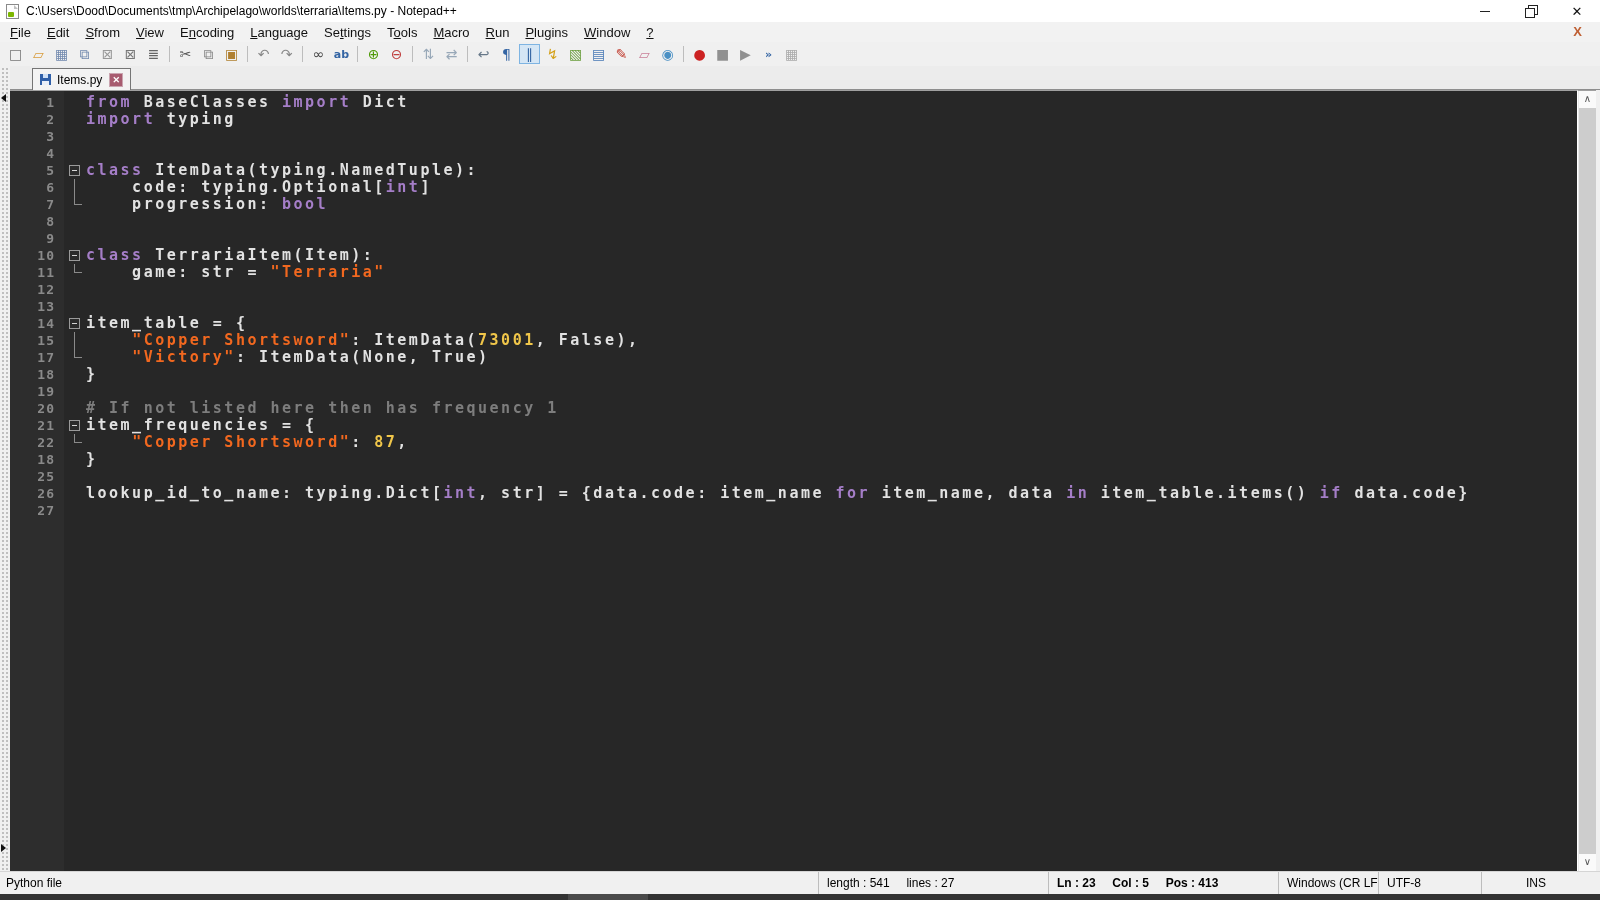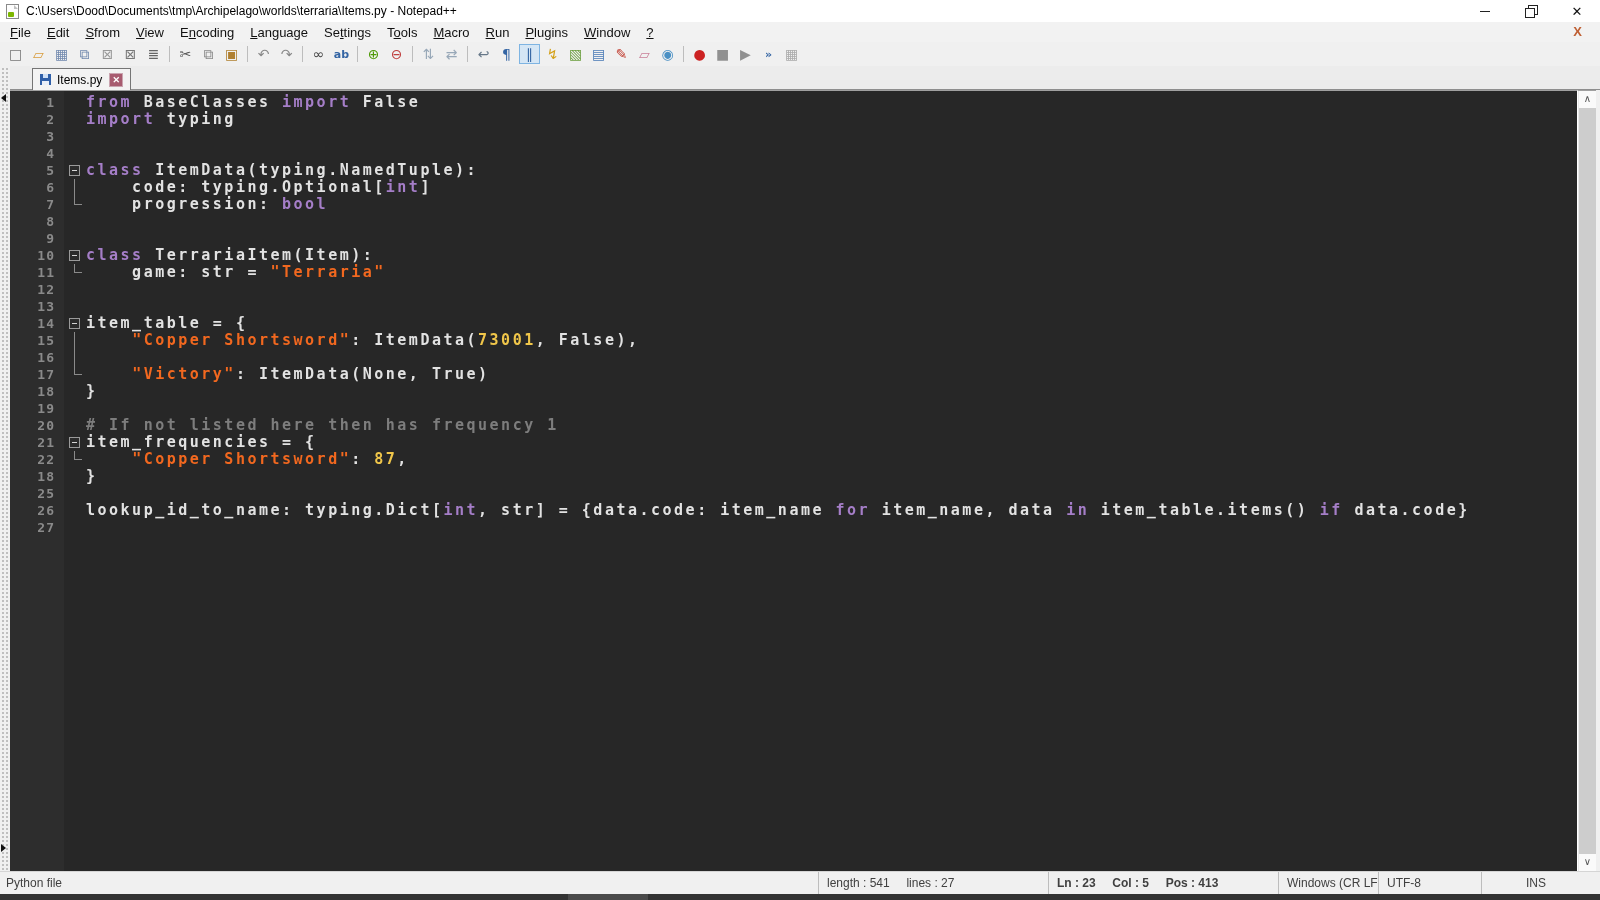--- a/index.html
+++ b/index.html
@@ -84,21 +84,21 @@
   .vscroll { position:absolute; right:4px; top:0; width:19px; height:781px; background:#e8e8e8;
              border-left:1px solid #ffffff; border-top:1px solid #a0a0a0; }
   .sb-arrow { position:absolute; left:1px; width:17px; height:17px; background:#fafafa; color:#555;
               font-size:10px; line-height:16px; text-align:center; font-family:"DejaVu Sans", sans-serif; }
   .sb-up { top:0; } .sb-down { bottom:0; }
   .sb-thumb { position:absolute; left:1px; top:17px; width:17px; height:747px; background:#cdcdcd; }
 
   
   .statusbar { position:absolute; left:0; top:871px; width:1600px; height:23px; background:#f0f0f0;
                border-top:1px solid #d5d5d5; display:flex; align-items:center; }
-  .seg { height:100%; display:flex; align-items:center; font-size:12px; color:#404040;
+  .seg { height:100%; display:flex; align-items:center; font-size:12px; color:#000000;
          white-space:pre; padding-left:8px; border-left:1px solid #bdbdbd; overflow:hidden; }
   .seg:first-child { border-left:none; padding-left:6px; }
 
   
   .bottomstrip { position:absolute; left:0; top:894px; width:1600px; height:6px; background:#333333; }
   .bottomstrip .lite { position:absolute; left:568px; top:0; width:80px; height:6px; background:#4a4a4a; }
 </style>
 </head>
 <body>
 
@@ -191,21 +191,21 @@
     <div class="gripper">
       <div class="grip-arrow-top"></div>
       <div class="grip-arrow-bottom"></div>
     </div>
     <div class="editor">
       <div class="gutter-strip"></div>
       <div class="lines" id="lines">
           <div class="row">
             <div class="ln">1</div>
             <div class="fold"></div>
-            <div class="code"><span class="tk-k">from</span><span class="tk-d"> BaseClasses </span><span class="tk-k">import</span><span class="tk-d"> False</span></div>
+            <div class="code"><span class="tk-k">from</span><span class="tk-d"> BaseClasses </span><span class="tk-k">import</span><span class="tk-d"> Dict</span></div>
           </div>
           <div class="row">
             <div class="ln">2</div>
             <div class="fold"></div>
             <div class="code"><span class="tk-k">import</span><span class="tk-d"> typing</span></div>
           </div>
           <div class="row">
             <div class="ln">3</div>
             <div class="fold"></div>
             <div class="code"></div>
@@ -262,25 +262,20 @@
           </div>
           <div class="row">
             <div class="ln">14</div>
             <div class="fold box"></div>
             <div class="code"><span class="tk-d">item_table = {</span></div>
           </div>
           <div class="row">
             <div class="ln">15</div>
             <div class="fold vline"></div>
             <div class="code"><span class="tk-d">    </span><span class="tk-s">"Copper Shortsword"</span><span class="tk-d">: ItemData(</span><span class="tk-n">73001</span><span class="tk-d">, False),</span></div>
-          </div>
-          <div class="row">
-            <div class="ln">16</div>
-            <div class="fold vline"></div>
-            <div class="code"></div>
           </div>
           <div class="row">
             <div class="ln">17</div>
             <div class="fold corner"></div>
             <div class="code"><span class="tk-d">    </span><span class="tk-s">"Victory"</span><span class="tk-d">: ItemData(None, True)</span></div>
           </div>
           <div class="row">
             <div class="ln">18</div>
             <div class="fold"></div>
             <div class="code"><span class="tk-d">}</span></div>

